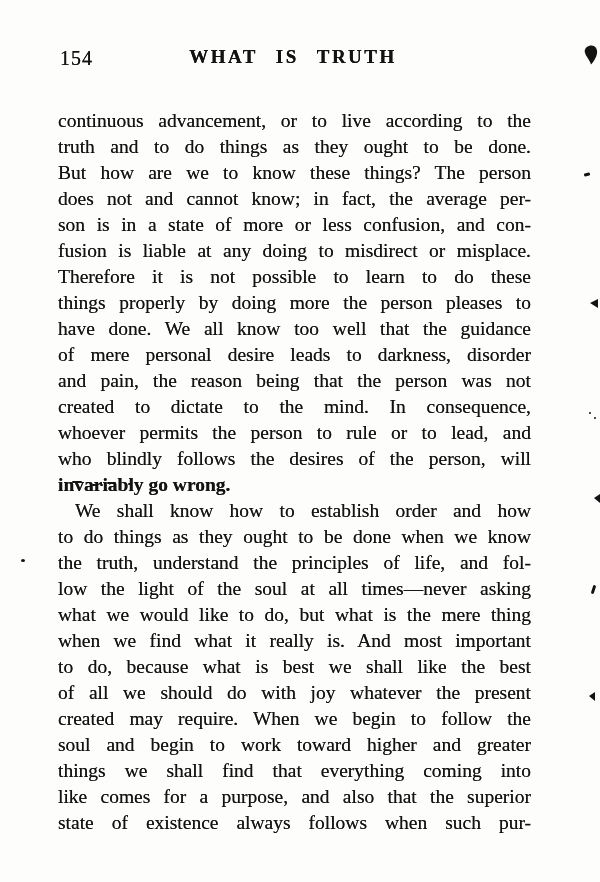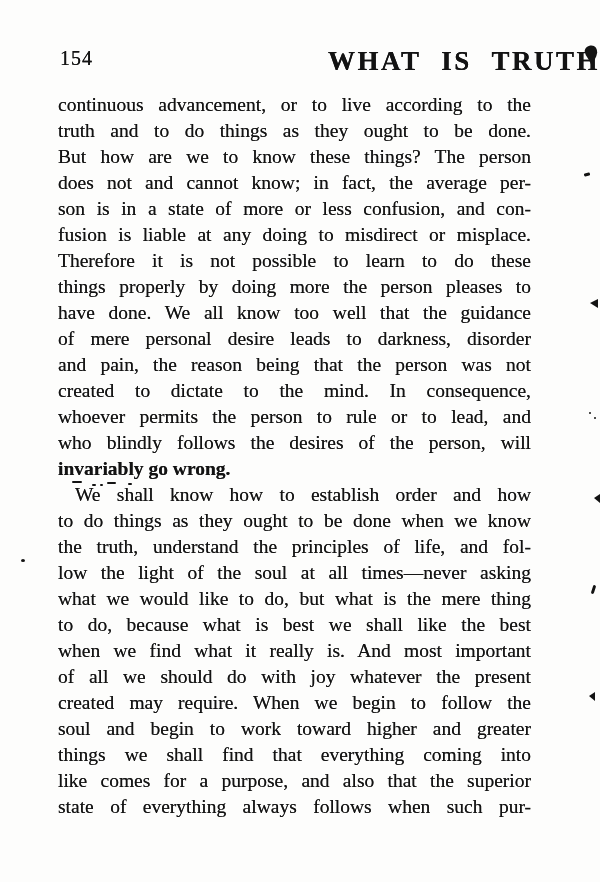--- a/index.html
+++ b/index.html
@@ -14,36 +14,36 @@
     color:var(--ink);
     overflow:hidden;
     position:relative;
   }
   .page{
     position:absolute;inset:0;
     background:var(--paper);
   }
   
   .running-head{
-    position:absolute;top:46px;left:0;right:0;height:24px;
+    position:absolute;top:46px;left:0;right:14px;height:24px;
   }
   .page-number{
     position:absolute;left:60px;top:1px;
     font-size:20px;letter-spacing:1px;
     text-shadow:0 0 .6px var(--ink);
   }
   .head-title{
-    display:block;text-align:right;
-    font-size:27px;font-weight:bold;
+    display:block;text-align:center;
+    font-size:19px;font-weight:bold;
     letter-spacing:2.5px;word-spacing:11px;
     text-shadow:0 0 .5px var(--ink);
   }
   
   .text-block{
-    position:absolute;left:58px;top:92px;width:473px;
+    position:absolute;left:58px;top:108px;width:473px;
     font-size:19.5px;line-height:26px;
     text-shadow:0 0 .45px rgba(10,10,10,.75);
   }
   .line{
     height:26px;overflow:hidden;
     text-align:justify;text-align-last:justify;
     text-justify:inter-word;
   }
   .line.para-end{
     text-align:right;text-align-last:left;font-weight:bold;
@@ -95,28 +95,28 @@
     <div class="line">and pain, the reason being that the person was not</div>
     <div class="line">created to dictate to the mind.  In consequence,</div>
     <div class="line">whoever permits the person to rule or to lead, and</div>
     <div class="line">who blindly follows the desires of the person, will</div>
     <div class="line para-end">invariably go wrong.</div>
     <div class="line para-indent">We shall know how to establish order and how</div>
     <div class="line">to do things as they ought to be done when we know</div>
     <div class="line">the truth, understand the principles of life, and fol-</div>
     <div class="line">low the light of the soul at all times—never asking</div>
     <div class="line">what we would like to do, but what is the mere thing</div>
+    <div class="line">when we find what it really is.  And most important</div>
     <div class="line">to do, because what is best we shall like the best</div>
-    <div class="line">when we find what it really is.  And most important</div>
     <div class="line">of all we should do with joy whatever the present</div>
     <div class="line">created may require.  When we begin to follow the</div>
     <div class="line">soul and begin to work toward higher and greater</div>
     <div class="line">things we shall find that everything coming into</div>
     <div class="line">like comes for a purpose, and also that the superior</div>
-    <div class="line">state of everything always follows when such pur-</div>
+    <div class="line">state of existence always follows when such pur-</div>
   </div>
 
   <div class="mark" style="left:584px;top:45px;width:14px;height:20px;">
     <svg class="blot-svg" width="14" height="20" viewBox="0 0 14 20" aria-hidden="true">
       <path d="M7.5 0.4 C11 0.4 13.6 3.4 13.1 7.9 C12.6 12.4 9.6 16.4 7 19.6 C5.6 14.6 1.6 11.6 0.8 7.1 C0.1 3.1 4 0.4 7.5 0.4 Z" fill="#131313"></path>
     </svg>
   </div>
   <div class="mark dash" style="left:584px;top:173px;width:6px;height:3px;transform:rotate(-12deg);"></div>
   <div class="mark tri-left" style="left:590px;top:299px;"></div>
   <div class="mark speck" style="left:589px;top:412px;width:2px;height:2px;"></div>

